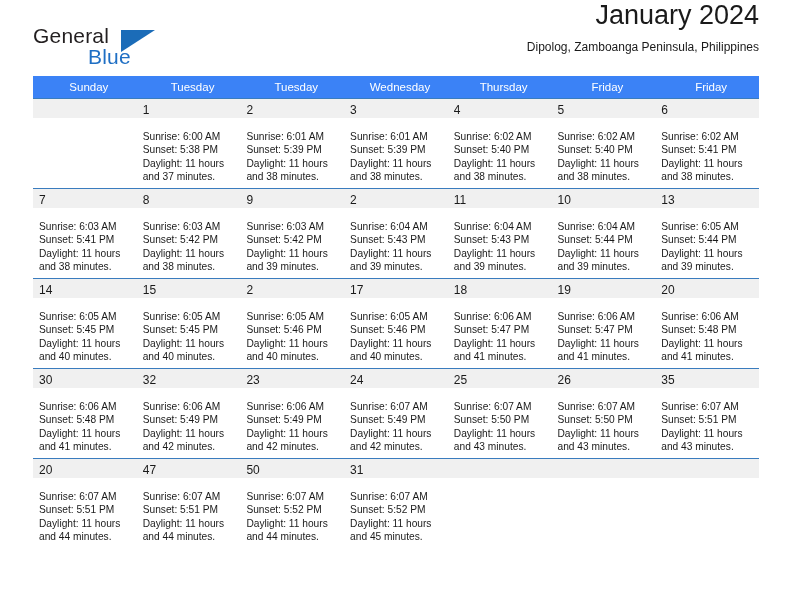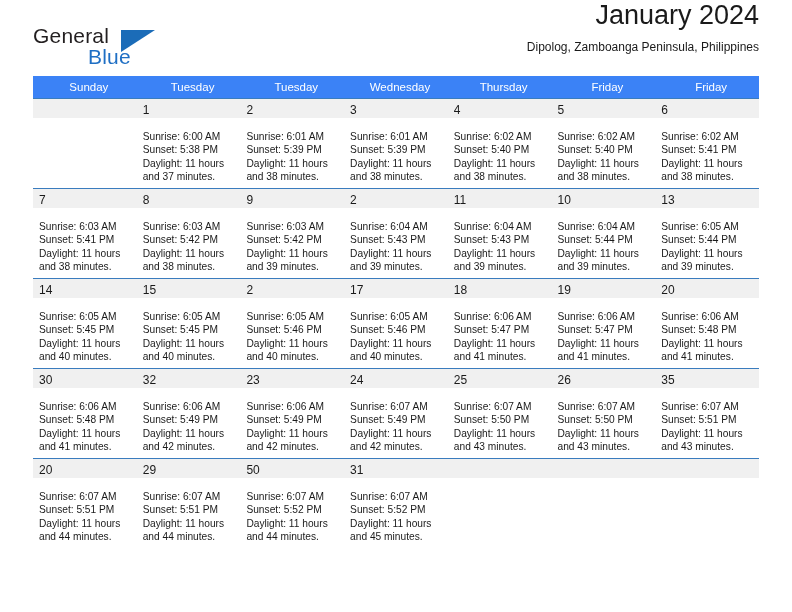--- a/index.html
+++ b/index.html
@@ -491,21 +491,21 @@
               <div class="cell-body">
                 <div>Sunrise: 6:07 AM</div>
                 <div>Sunset: 5:51 PM</div>
                 <div>Daylight: 11 hours</div>
                 <div>and 44 minutes.</div>
               </div>
             </div>
           </td>
           <td>
             <div class="cell-inner">
-              <div class="daynum-band"><span class="daynum">29</span></div>
+              <div class="daynum-band"><span class="daynum">47</span></div>
               <div class="cell-body">
                 <div>Sunrise: 6:07 AM</div>
                 <div>Sunset: 5:51 PM</div>
                 <div>Daylight: 11 hours</div>
                 <div>and 44 minutes.</div>
               </div>
             </div>
           </td>
           <td>
             <div class="cell-inner">

